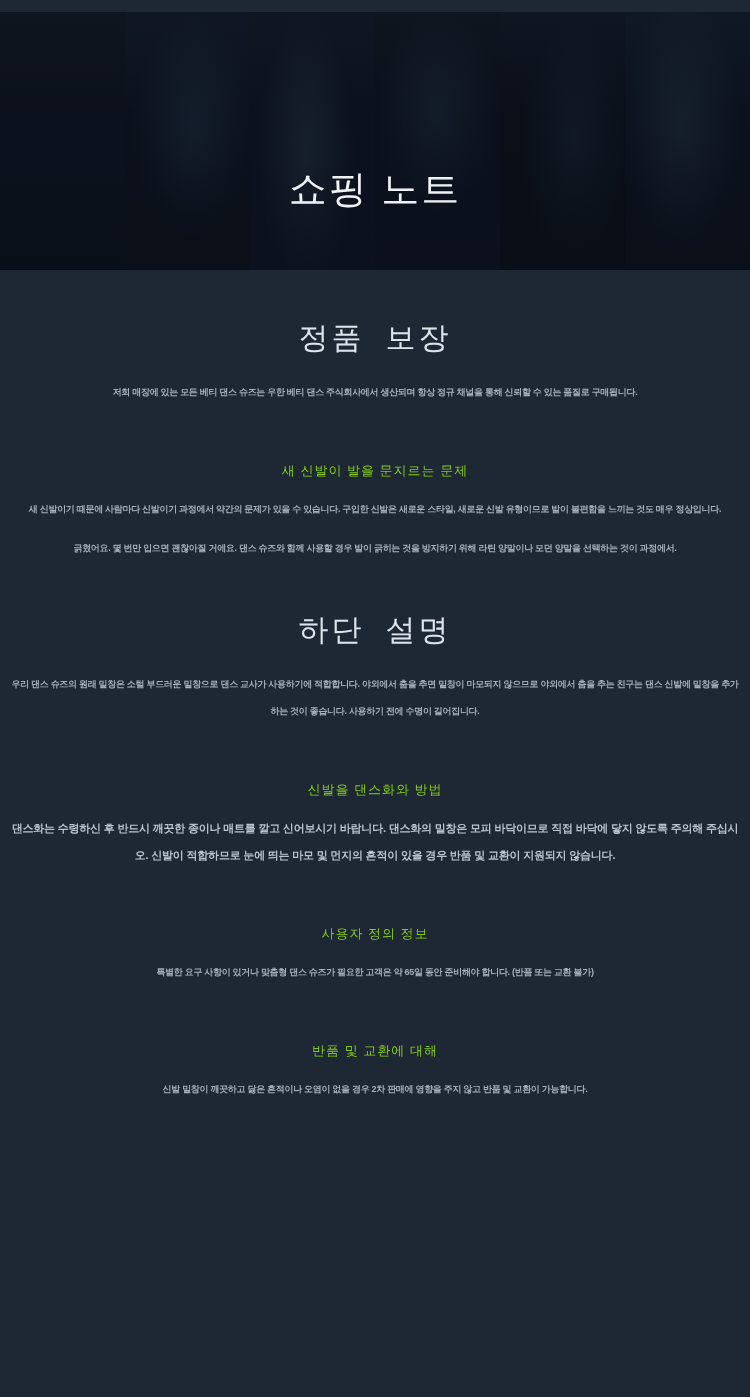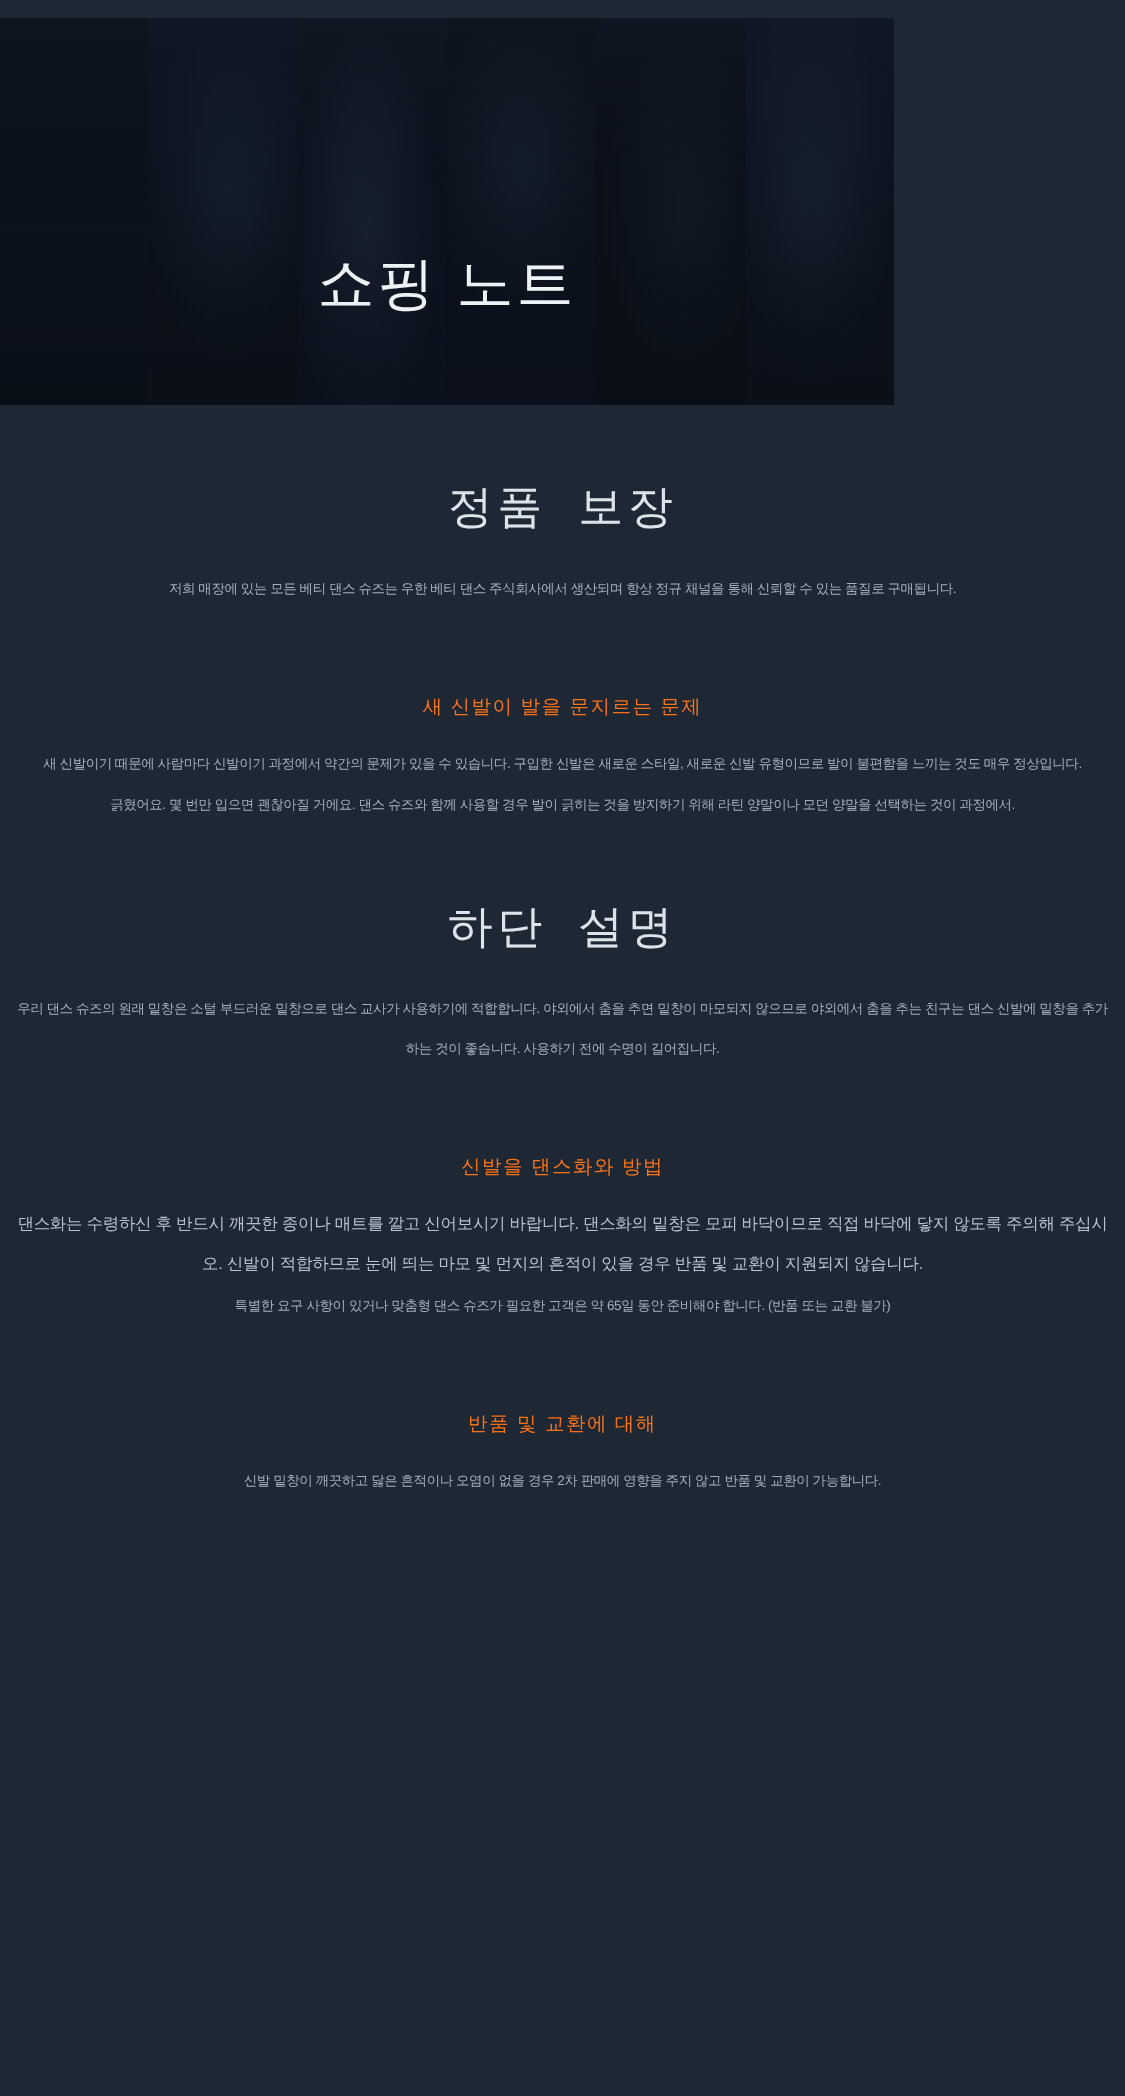--- a/index.html
+++ b/index.html
@@ -9,21 +9,21 @@
     min-height: 1397px;
     margin: 0 auto;
     font-family: "Liberation Sans", "DejaVu Sans", sans-serif;
     color: #a6aebb;
     padding-top: 12px;
   }
 
   
   .hero {
     position: relative;
-    width: 596px;
+    width: 750px;
     height: 258px;
     overflow: hidden;
     display: flex;
     background: #0a0e16;
   }
   .strip { flex: 1 1 0; height: 100%; position: relative; }
   .strip:nth-child(1) { background: linear-gradient(180deg,#0a0f17 0%,#0d1320 55%,#091019 100%); }
   .strip:nth-child(2) { background: radial-gradient(90px 160px at 55% 45%, #15202f 0%, rgba(21,32,47,0) 70%), linear-gradient(180deg,#0c1220 0%,#0a1019 100%); }
   .strip:nth-child(3) { background: radial-gradient(70px 190px at 45% 55%, #1a2433 0%, rgba(26,36,51,0) 72%), linear-gradient(180deg,#0b111c 0%,#0c1322 100%); }
   .strip:nth-child(4) { background: radial-gradient(95px 150px at 50% 40%, #141e2c 0%, rgba(20,30,44,0) 70%), linear-gradient(180deg,#0a0f18 0%,#0b1220 100%); }
@@ -52,29 +52,30 @@
     font-weight: 400;
     letter-spacing: 3px;
     color: #dde3ea;
     margin: 48px 0 20px;
     font-family: Liberation Mono, monospace;
   }
   section h3 {
     font-size: 13px;
     font-weight: 400;
     letter-spacing: 1px;
-    color: #f97316;
+    color: #84cc16;
     margin: 56px 0 16px;
   }
   section p {
     font-size: 9px;
     letter-spacing: -0.3px;
     line-height: 27px;
     color: #a6aebb;
-    margin: 0 auto;
+    margin: 12px auto;
+    font-weight: bold;
   }
   section.narrow p { max-width: 648px; }
   section.emphasis p {
     font-size: 11px;
     color: #bac2cd;
     letter-spacing: -0.2px;
   }
 </style>
 </head>
 <body>
@@ -110,20 +111,21 @@
   <section class="narrow">
   </section>
 
   <section class="emphasis">
     <h3>신발을 댄스화와 방법</h3>
     <p>댄스화는 수령하신 후 반드시 깨끗한 종이나 매트를 깔고 신어보시기 바랍니다. 댄스화의 밑창은 모피 바닥이므로 직접 바닥에 닿지 않도록 주의해 주십시오. 신발이 적합하므로 눈에 띄는 마모 및 먼지의 흔적이 있을 경우 반품 및 교환이 지원되지 않습니다.</p>
   </section>
 
 
   <section>
+    <h3>사용자 정의 정보</h3>
     <p>특별한 요구 사항이 있거나 맞춤형 댄스 슈즈가 필요한 고객은 약 65일 동안 준비해야 합니다. (반품 또는 교환 불가)</p>
   </section>
 
   <section>
     <h3>반품 및 교환에 대해</h3>
     <p>신발 밑창이 깨끗하고 닳은 흔적이나 오염이 없을 경우 2차 판매에 영향을 주지 않고 반품 및 교환이 가능합니다.</p>
   </section>
 
 </div>
 

